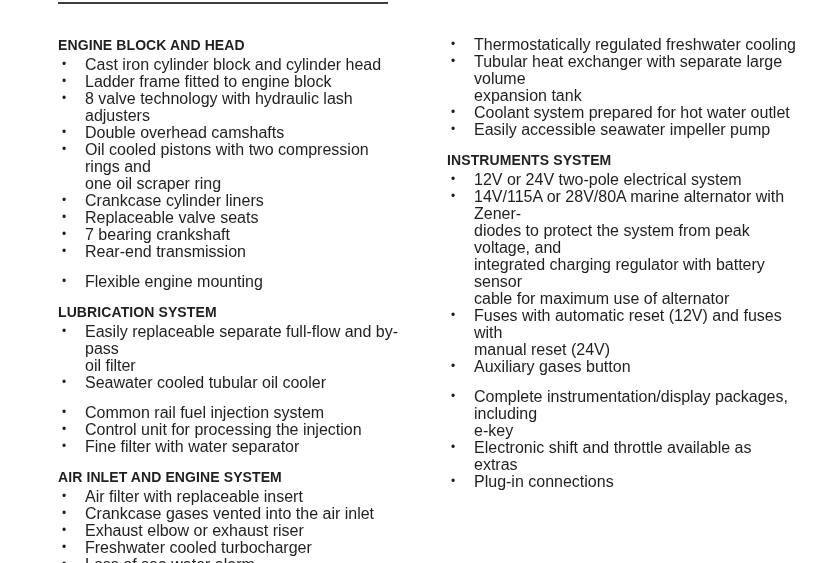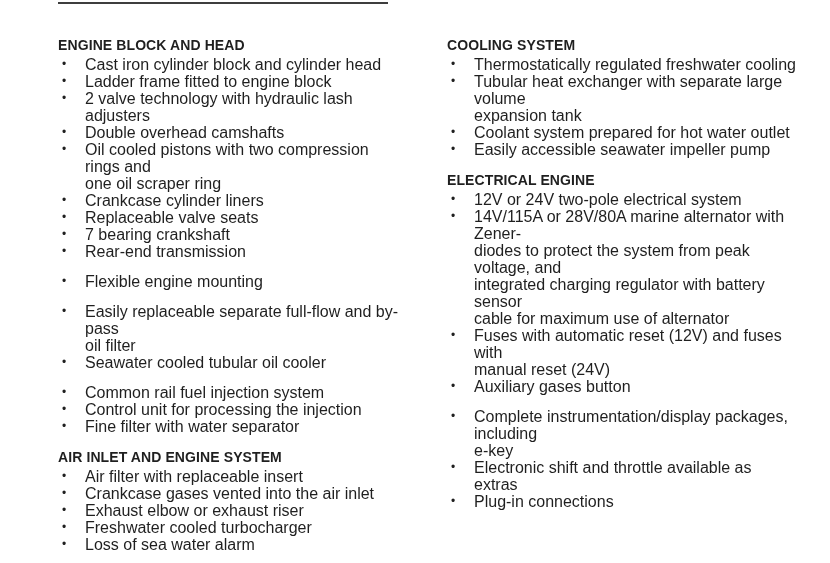--- a/index.html
+++ b/index.html
@@ -67,21 +67,21 @@
         <div class="spec-item">
           <span class="bullet">•</span>
           <span class="item-text">Cast iron cylinder block and cylinder head</span>
         </div>
         <div class="spec-item">
           <span class="bullet">•</span>
           <span class="item-text">Ladder frame fitted to engine block</span>
         </div>
         <div class="spec-item">
           <span class="bullet">•</span>
-          <span class="item-text">2 valve technology with hydraulic lash adjusters</span>
+          <span class="item-text">8 valve technology with hydraulic lash adjusters</span>
         </div>
         <div class="spec-item">
           <span class="bullet">•</span>
           <span class="item-text">Double overhead camshafts</span>
         </div>
         <div class="spec-item">
           <span class="bullet">•</span>
           <span class="item-text">Oil cooled pistons with two compression rings and
 one oil scraper ring</span>
         </div>
@@ -105,20 +105,21 @@
     </section>
     <section class="spec-section">
       <div class="spec-list">
         <div class="spec-item">
           <span class="bullet">•</span>
           <span class="item-text">Flexible engine mounting</span>
         </div>
       </div>
     </section>
     <section class="spec-section">
+      <h2 class="spec-heading">LUBRICATION SYSTEM</h2>
       <div class="spec-list">
         <div class="spec-item">
           <span class="bullet">•</span>
           <span class="item-text">Easily replaceable separate full-flow and by-pass
 oil filter</span>
         </div>
         <div class="spec-item">
           <span class="bullet">•</span>
           <span class="item-text">Seawater cooled tubular oil cooler</span>
         </div>
@@ -161,21 +162,20 @@
         </div>
         <div class="spec-item">
           <span class="bullet">•</span>
           <span class="item-text">Loss of sea water alarm</span>
         </div>
       </div>
     </section>
   </div>
 <div class="column col-right">
     <section class="spec-section">
-      <h2 class="spec-heading">COOLING SYSTEM</h2>
       <div class="spec-list">
         <div class="spec-item">
           <span class="bullet">•</span>
           <span class="item-text">Thermostatically regulated freshwater cooling</span>
         </div>
         <div class="spec-item">
           <span class="bullet">•</span>
           <span class="item-text">Tubular heat exchanger with separate large volume
 expansion tank</span>
         </div>
@@ -183,21 +183,21 @@
           <span class="bullet">•</span>
           <span class="item-text">Coolant system prepared for hot water outlet</span>
         </div>
         <div class="spec-item">
           <span class="bullet">•</span>
           <span class="item-text">Easily accessible seawater impeller pump</span>
         </div>
       </div>
     </section>
     <section class="spec-section">
-      <h2 class="spec-heading">ELECTRICAL ENGINE</h2>
+      <h2 class="spec-heading">INSTRUMENTS SYSTEM</h2>
       <div class="spec-list">
         <div class="spec-item">
           <span class="bullet">•</span>
           <span class="item-text">12V or 24V two-pole electrical system</span>
         </div>
         <div class="spec-item">
           <span class="bullet">•</span>
           <span class="item-text">14V/115A or 28V/80A marine alternator with Zener-
 diodes to protect the system from peak voltage, and
 integrated charging regulator with battery sensor

